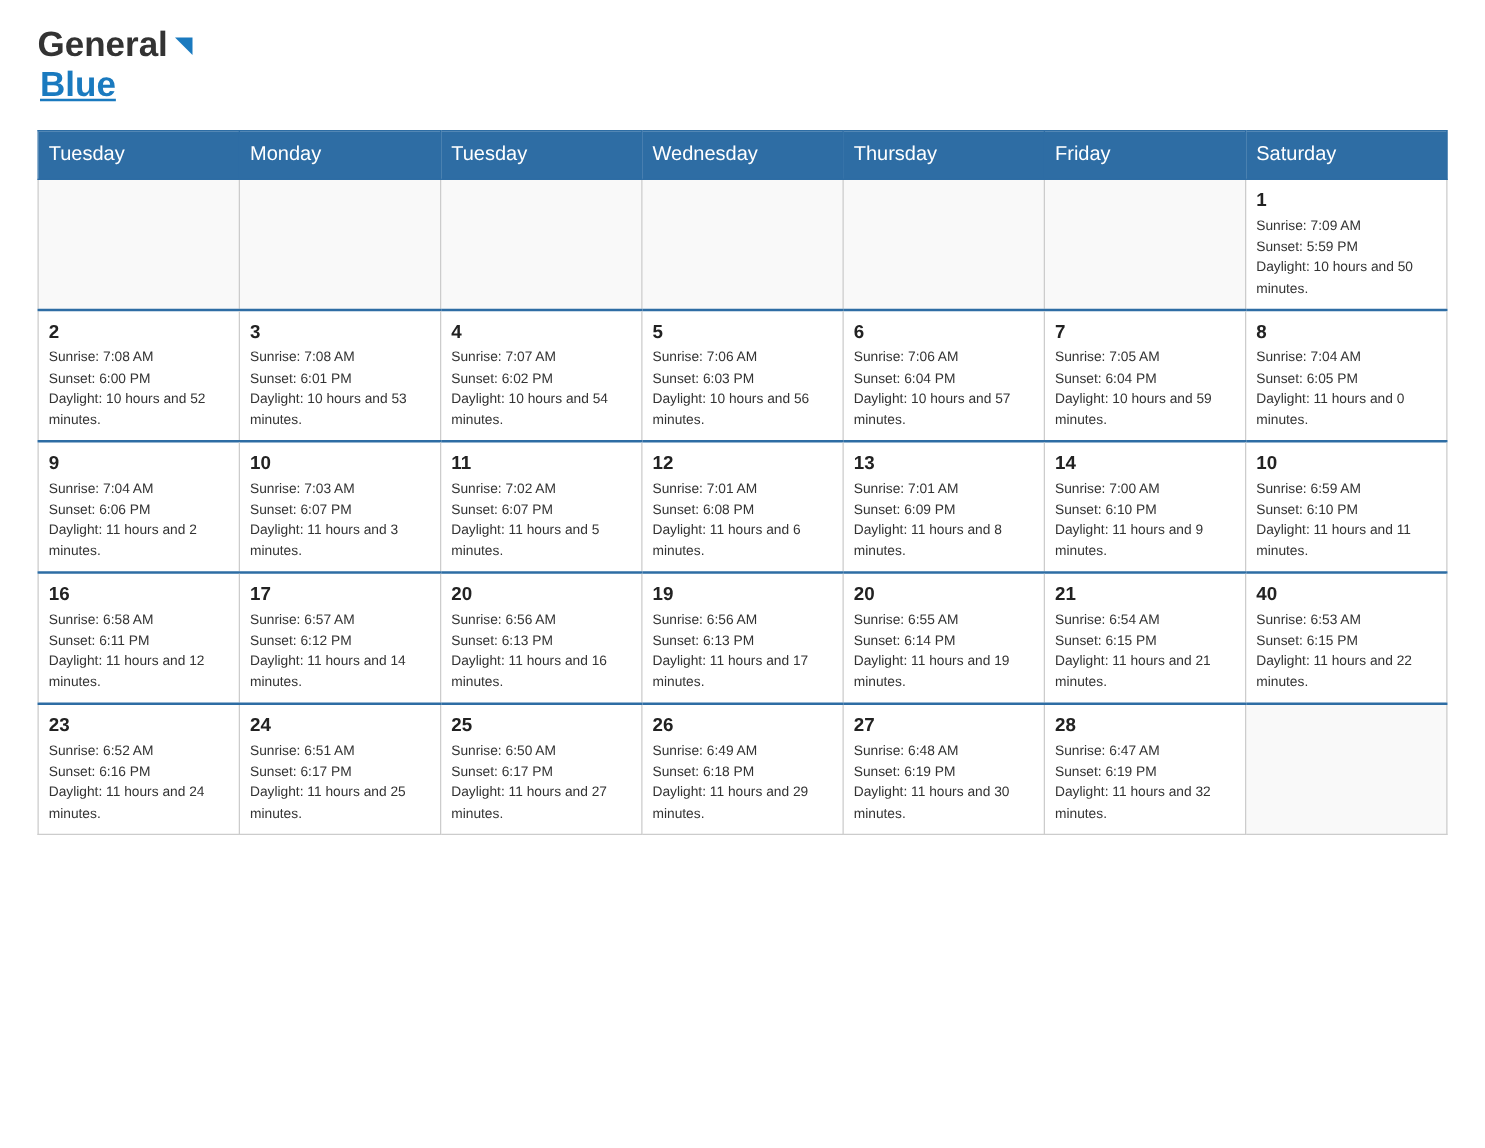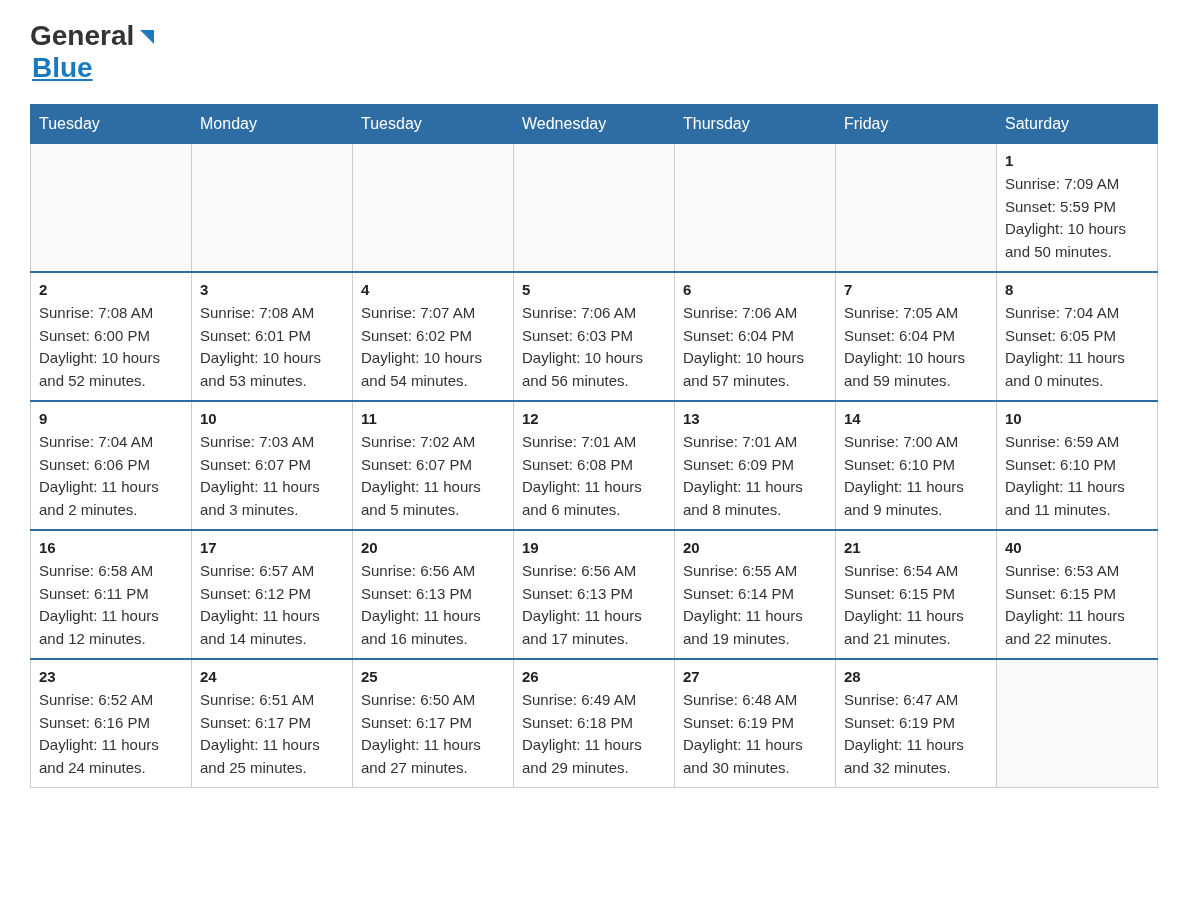--- a/index.html
+++ b/index.html
@@ -67,21 +67,21 @@
       background: #f9f9f9;
     }
     .day-number {
       font-size: 15px;
       font-weight: bold;
       color: #222;
       display: block;
       margin-bottom: 4px;
     }
     .day-info {
-      font-size: 15px;
+      font-size: 11px;
       color: #333;
       line-height: 1.5;
     }
     .row-divider td {
       border-top: 2px solid #2e6da4;
     }
   </style>
 </head>
 <body>
 

